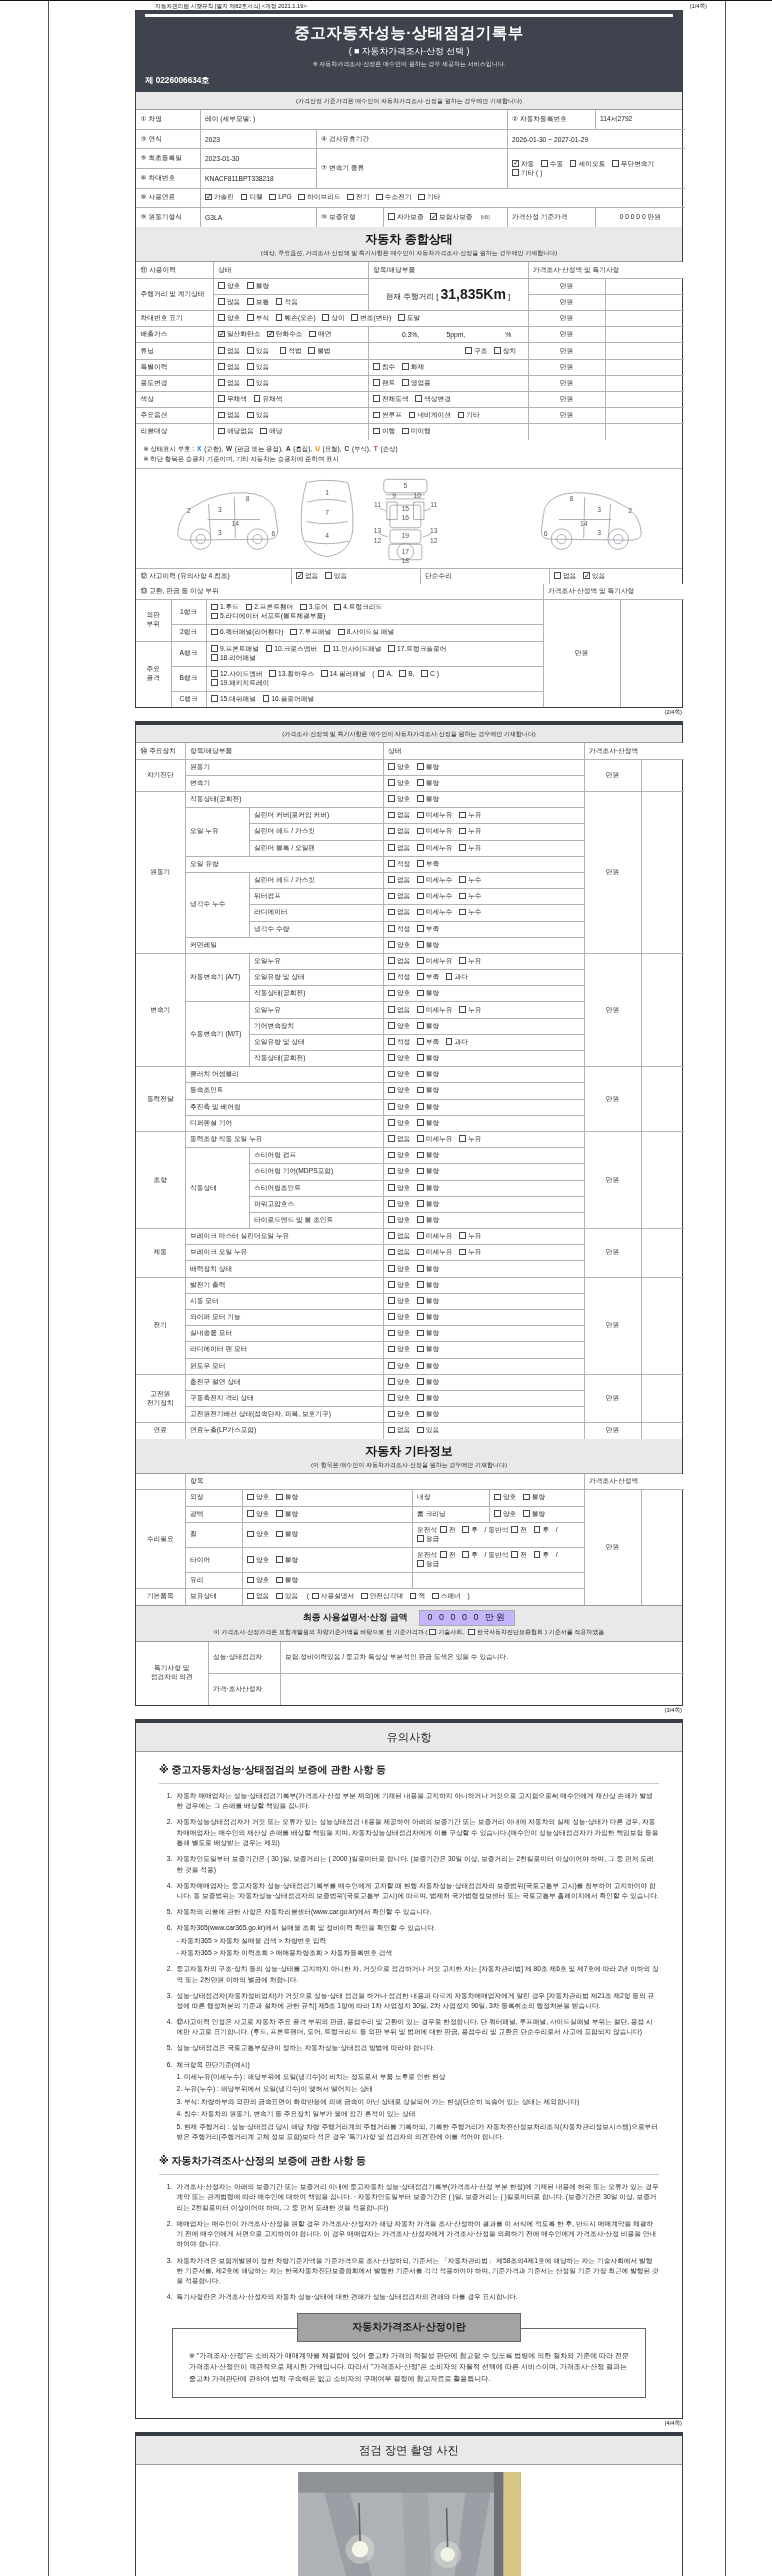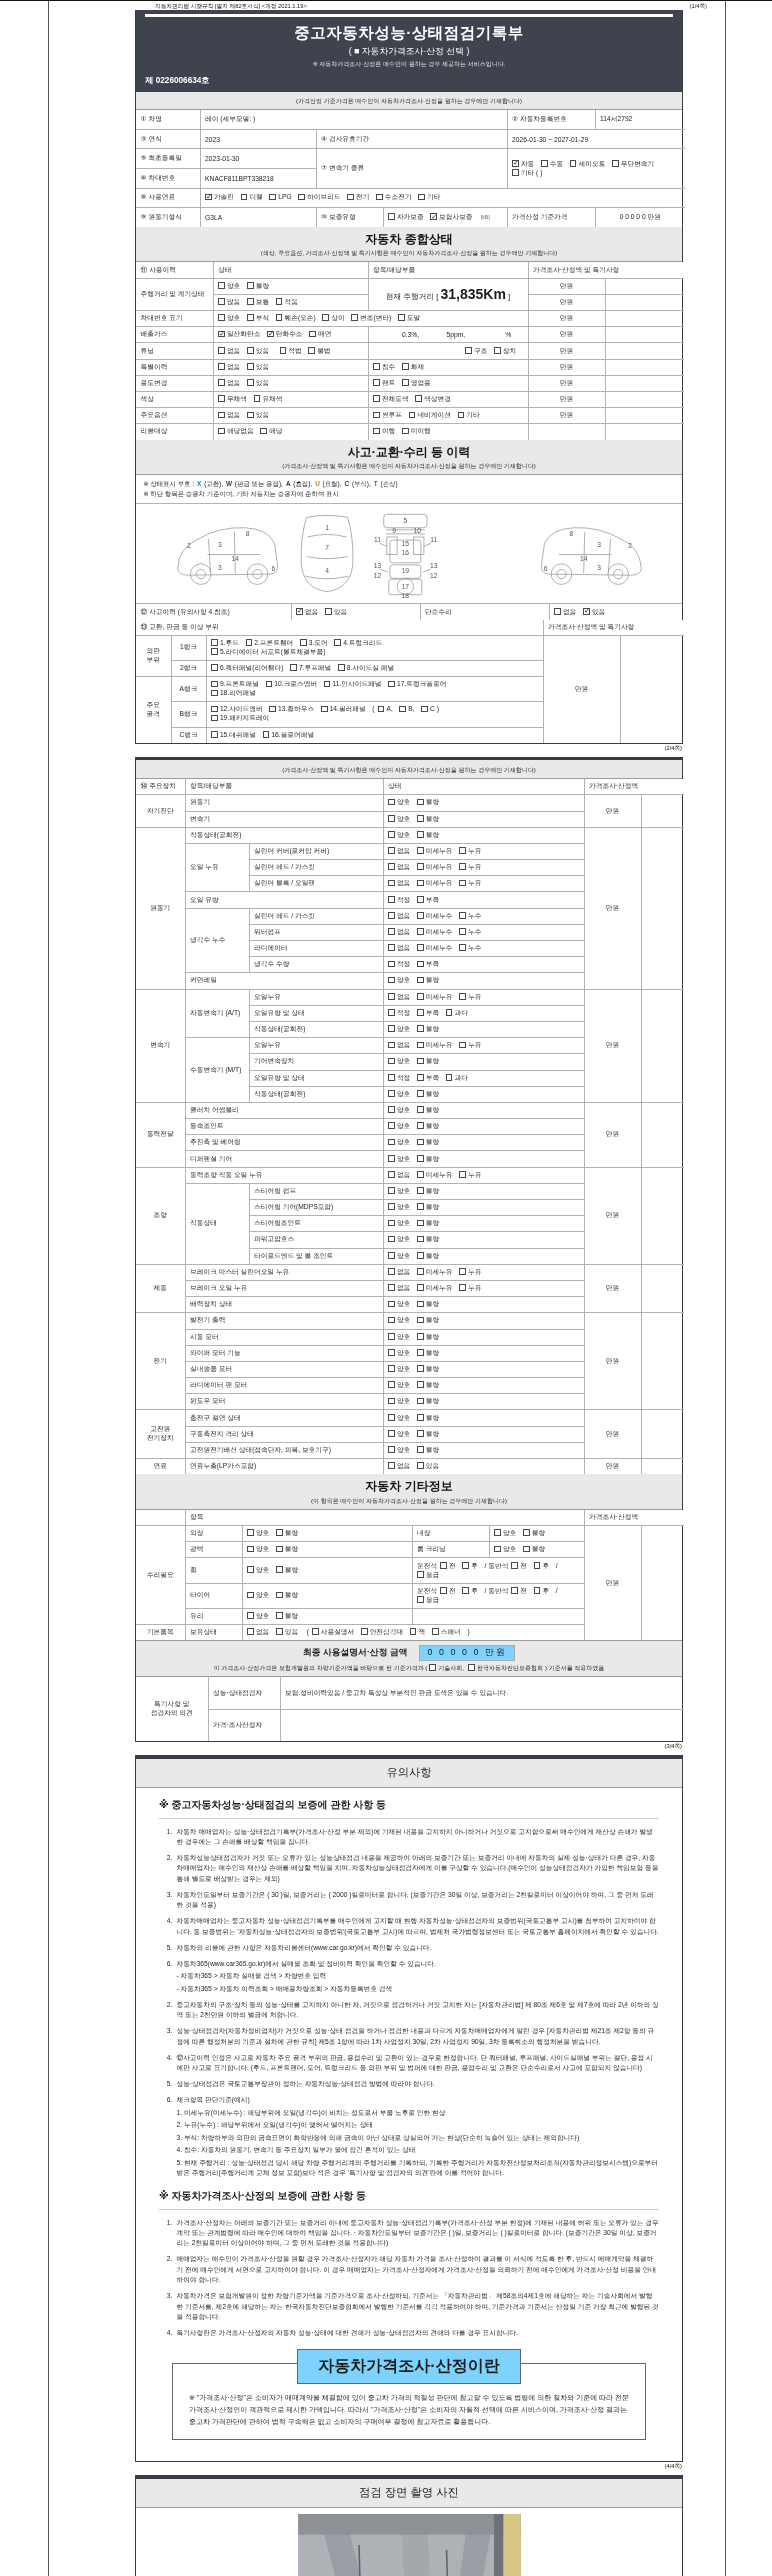--- a/index.html
+++ b/index.html
@@ -50,26 +50,26 @@
   .diagram{padding:3.1px 0;border-bottom:0.5px solid #b3b3b3;text-align:center;}
   .diagram svg{display:block;margin:0 auto;}
   
   .notice-body{padding:5.2px 23px 10.3px;}
   .nsec-title{font-size:10px;font-weight:bold;padding:5.2px 0 6.2px;border-bottom:0.5px solid #ccc;margin-bottom:7.2px;}
   .note-item{display:flex;margin-bottom:5.7px;font-size:6.7px;line-height:1.55;}
   .note-num{flex:0 0 13.4px;text-align:right;margin-right:4.1px;}
   .note-body{flex:1;}
   .note-sub{margin-top:2.1px;}
   .price-box{border:0.8px solid #666;margin:25px 13.4px 10.3px;padding:0 15.5px 12.4px;}
-  .price-box-title{width:222px;margin:-15.5px auto 8.2px;background:#7dd3fc;border:0.8px solid #666;text-align:center;font-size:16px;font-weight:bold;padding:6.2px 0;}
+  .price-box-title{width:222px;margin:-15.5px auto 8.2px;background:#a3a3a3;border:0.8px solid #666;text-align:center;font-size:10px;font-weight:bold;padding:6.2px 0;}
   .price-box-text{font-size:7px;line-height:1.65;}
   
   .final-band{background:#e9e9e9;border-top:0.5px solid #9a9a9a;border-bottom:0.5px solid #9a9a9a;text-align:center;padding:4.1px 0 3.6px;}
   .final-line{font-size:8.8px;font-weight:bold;}
-  .final-value{display:inline-block;border:0.5px solid #aaa;background:#7dd3fc;padding:1px 7.2px;margin-left:9.3px;font-weight:normal;letter-spacing:2.1px;}
+  .final-value{display:inline-block;border:0.5px solid #aaa;background:#c4b5fd;padding:1px 7.2px;margin-left:9.3px;font-weight:normal;letter-spacing:2.1px;}
   .final-cap{font-size:6px;margin-top:2.6px;font-weight:normal;}
   .final-cap .opt{margin-right:2.1px;margin-left:2.1px;}
   
   .photos-head,.sign-head{background:#e9e9e9;border-bottom:0.5px solid #9a9a9a;}
   .photos-head{text-align:center;padding:6.7px 0;font-size:11.3px;font-weight:normal;}
   .photo{display:block;margin:6.2px auto 4.1px;}
   .rank-lab{text-align:center;}
   .group-lab{text-align:center;}
 </style>
 </head>
@@ -230,24 +230,20 @@
       <tr>
         <td class="lab">리콜대상</td>
         <td><span class="opt"><span class="cb"></span><span>해당없음</span></span><span class="opt"><span class="cb"></span><span>해당</span></span></td>
         <td><span class="opt"><span class="cb"></span><span>이행</span></span><span class="opt"><span class="cb"></span><span>미이행</span></span></td>
         <td></td>
             <td></td>
       </tr>
     </tbody>
       </table>
 
-    <div class="sect-head">
-      <h2>사고·교환·수리 등 이력</h2>
-      <div class="cap">(가격조사·산정액 및 특기사항은 매수인이 자동차가격조사·산정을 원하는 경우에만 기재합니다)</div>
-    </div>
 
     <div class="legend-block">
       <div><span>※ 상태표시 부호 :</span><span><span class="legend-code" style="color: rgb(47, 107, 216);">X</span><span> (교환),</span><span class="legend-code" style="color: rgb(58, 58, 58);">W</span><span> (판금 또는 용접),</span><span class="legend-code" style="color: rgb(58, 58, 58);">A</span><span> (흠집),</span><span class="legend-code" style="color: rgb(217, 140, 0);">U</span><span> (요철),</span><span class="legend-code" style="color: rgb(58, 58, 58);">C</span><span> (부식),</span><span class="legend-code" style="color: rgb(204, 59, 47);">T</span><span> (손상)</span></span></div>
       <div>※ 하단 항목은 승용차 기준이며, 기타 자동차는 승용차에 준하여 표시</div>
     </div>
 
     <div class="diagram">
       <svg width="505" height="93" viewBox="0 0 980 180">
         <g stroke="#9aa0a8" fill="none" stroke-width="1.6">
 

